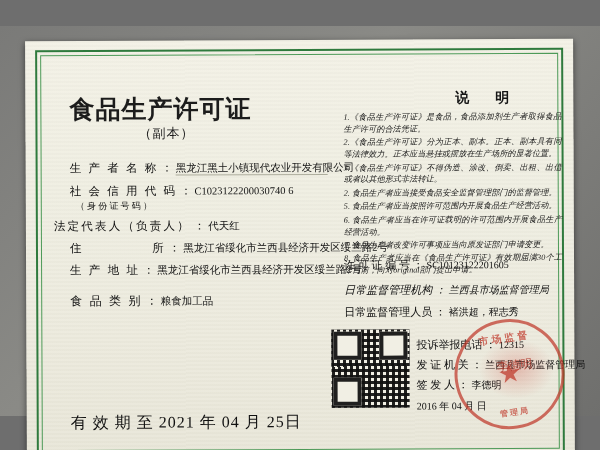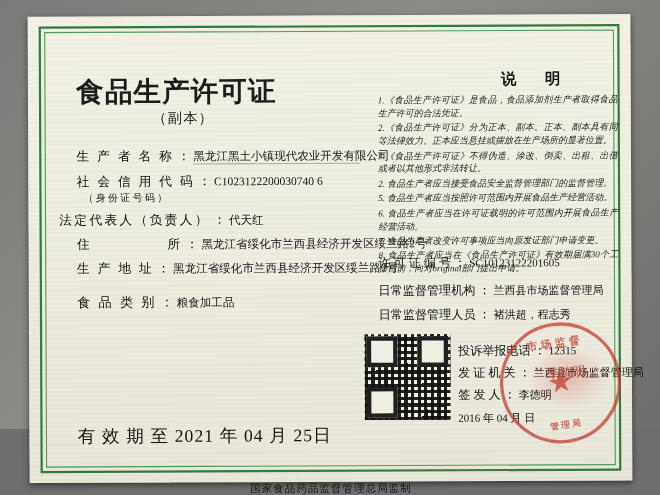--- a/index.html
+++ b/index.html
@@ -4,20 +4,21 @@
 <style>
   html,body{margin:0;padding:0;}
   body{
     width:600px;height:450px;overflow:hidden;
     font-family:"Liberation Serif","DejaVu Serif",serif;
     background:#6e6e6e;
   }
   .photo{
     position:relative;width:600px;height:390px;
     background:linear-gradient(135deg,#7a7a78 0%,#8a8a86 40%,#6f6f6d 100%);
+    margin-top:26px;
   }
   
   .cert{
     position:absolute;left:26px;top:14px;width:548px;height:424px;
     background:linear-gradient(180deg,#f3f1e6 0%,#efeee2 35%,#eceadd 70%,#e8e6d8 100%);
     box-shadow:0 2px 6px rgba(0,0,0,.55);
     transform:rotate(-0.25deg);
   }
   .border-outer{
     position:absolute;left:10px;top:9px;right:10px;bottom:9px;
@@ -181,21 +182,21 @@
       <span class="flabel">食 品 类 别</span>
       <span class="fsep">：</span>
       <span class="fval">粮食加工品</span>
     </div>
 
     <div class="rfield" style="left:318px;top:218px;">
       <span>许 可 证 编 号</span>
       <span>：</span>
       <span class="rval">SC10123122201605</span>
     </div>
-    <div class="rfield" style="left:318px;top:243px;">
+    <div class="rfield" style="left:318px;top:243px;font-style:italic;">
       <span>日常监督管理机构</span>
       <span>：</span>
       <span class="rval">兰西县市场监督管理局</span>
     </div>
     <div class="rfield" style="left:318px;top:265px;">
       <span>日常监督管理人员</span>
       <span>：</span>
       <span class="rval">褚洪超，程志秀</span>
     </div>
     <div class="rfield" style="left:390px;top:298px;">

